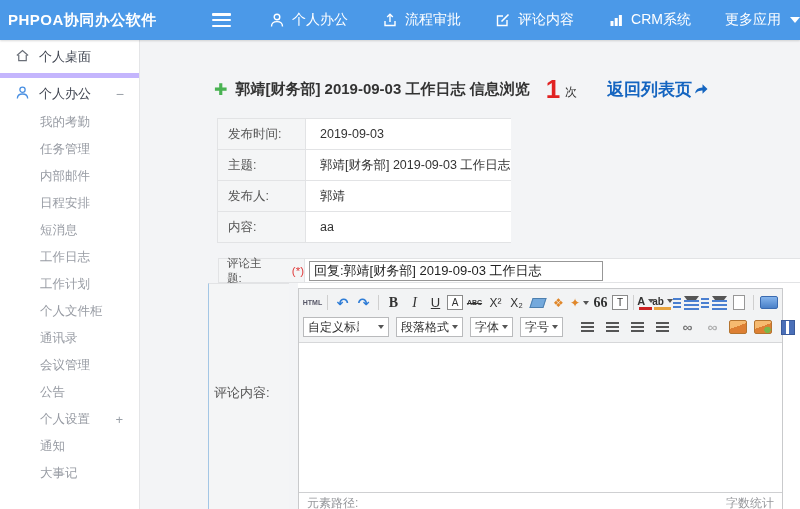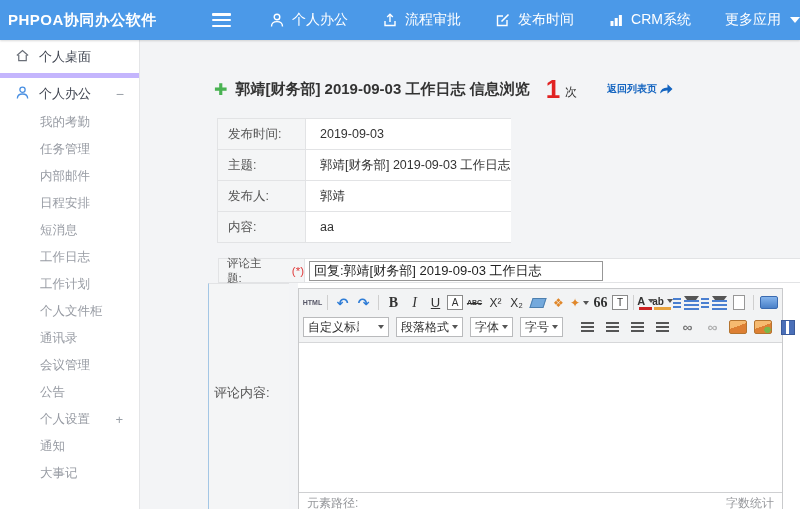--- a/index.html
+++ b/index.html
@@ -26,21 +26,21 @@
   .side-sub .toggle{margin-left:auto;margin-right:16px;color:#9aa0a8;font-size:13px;}
 
   
   .main{position:absolute;left:140px;top:40px;right:0;bottom:0;background:#f3f4f6;}
 
   .title-row{position:absolute;left:74px;top:34px;height:30px;display:flex;align-items:center;}
   .plus-ico{color:#49b252;font-size:16px;font-weight:bold;margin-right:8px;}
   .page-title{font-size:15px;font-weight:bold;color:#333;}
   .view-count{font-size:26px;font-weight:bold;color:#e12222;margin-left:16px;line-height:26px;}
   .count-unit{font-size:12px;color:#333;margin-left:5px;margin-top:6px;}
-  .back-link{margin-left:30px;font-size:10px;font-weight:bold;color:#1565c0;display:flex;align-items:center;gap:2px;cursor:pointer;}
+  .back-link{margin-left:30px;font-size:17px;font-weight:bold;color:#1565c0;display:flex;align-items:center;gap:2px;cursor:pointer;}
 
   table.info{position:absolute;left:77px;top:78px;right:0;border-collapse:collapse;}
   table.info td{border:1px solid #e2e3e5;height:28px;font-size:12.5px;}
   td.ilabel{width:76px;background:#f4f5f6;color:#555;padding-left:10px;}
   td.ivalue{background:#fff;color:#333;padding-left:14px;border-right:0 !important;}
   .subject-row{position:absolute;left:78px;top:218px;right:0;height:25px;display:flex;}
   .subject-label{width:77px;background:#f4f5f6;border:1px solid #e2e3e5;display:flex;align-items:center;padding-left:8px;font-size:11.5px;color:#555;gap:17px;flex:none;}
   .req{color:#e03a3a;}
   .subject-value{flex:1;background:#fff;border-top:1px solid #e2e3e5;border-bottom:1px solid #e2e3e5;display:flex;align-items:center;padding-left:4px;}
   .subject-input{width:284px;height:18px;border:1px solid #979797;font-size:13px;color:#222;padding:0 4px;font-family:inherit;background:#fff;}
@@ -115,21 +115,21 @@
       </span>
       <span>流程审批</span>
     </div>
     <div class="nav-item">
       <span>
         <svg width="16" height="16" viewBox="0 0 16 16">
             <path d="M12 8 V13.5 H2.5 V4 H8" fill="none" stroke="#fff" stroke-width="1.4"></path>
             <path d="M6.5 9.5 L13.5 2.5" fill="none" stroke="#fff" stroke-width="1.6"></path>
           </svg>
       </span>
-      <span>发布时间</span>
+      <span>评论内容</span>
     </div>
     <div class="nav-item">
       <span>
         <svg width="16" height="16" viewBox="0 0 16 16">
             <rect x="2.5" y="9" width="3" height="5" fill="#fff"></rect>
             <rect x="6.7" y="6" width="3" height="8" fill="#fff"></rect>
             <rect x="10.9" y="3" width="3" height="11" fill="#fff"></rect>
           </svg>
       </span>
       <span>CRM系统</span>

